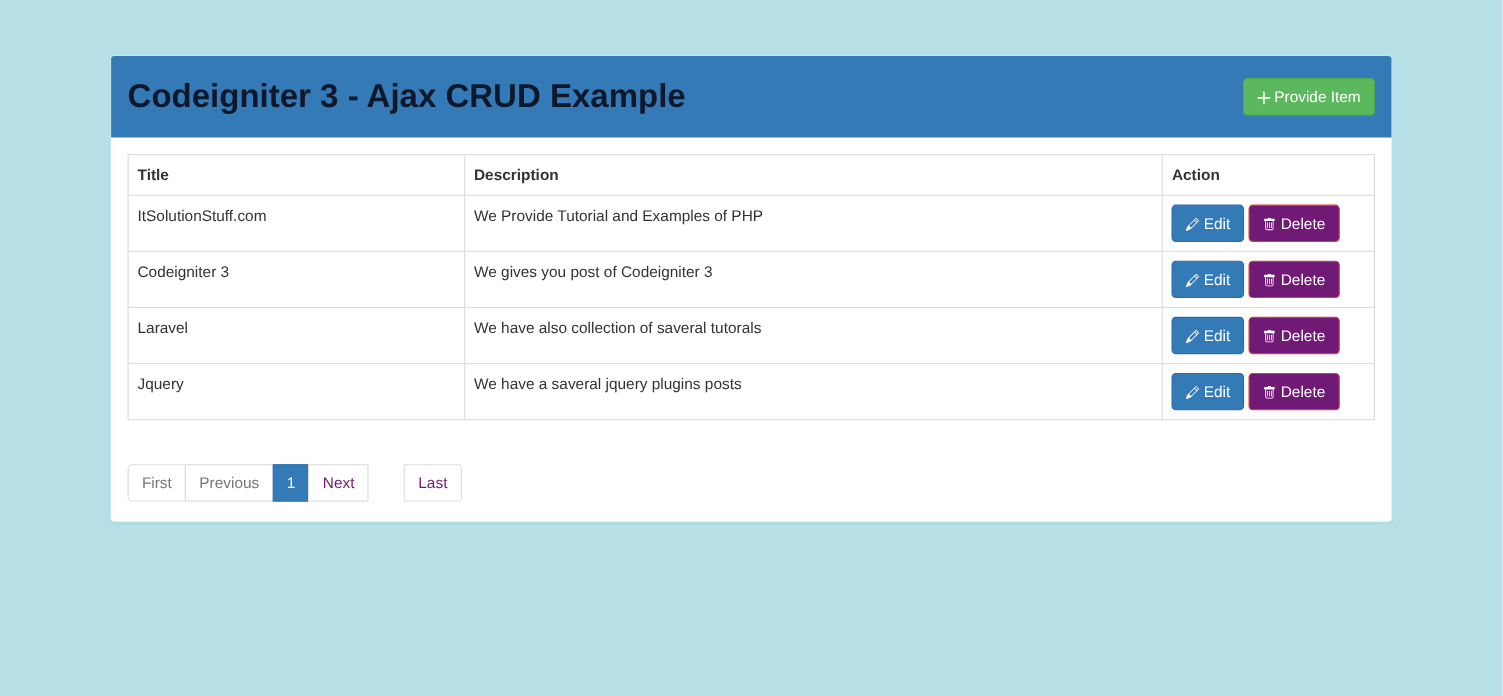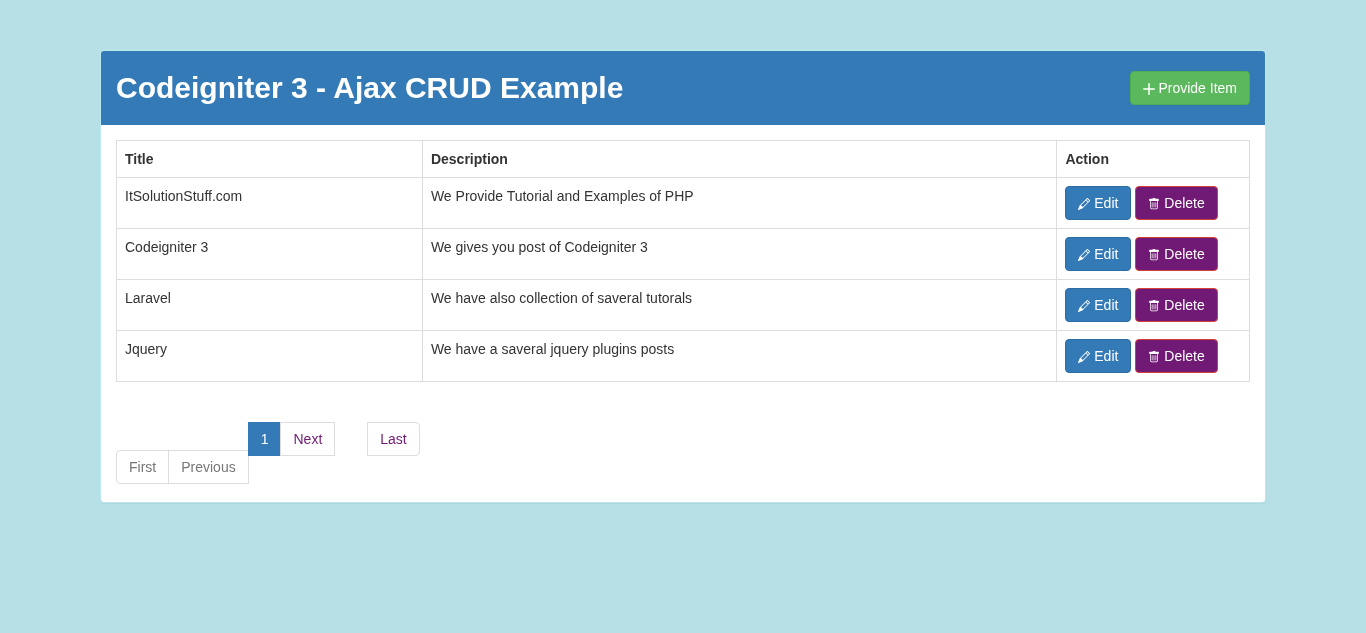--- a/index.html
+++ b/index.html
@@ -27,21 +27,21 @@
   display: flex;
   justify-content: space-between;
   align-items: center;
   background-image: linear-gradient(to bottom, #3c8dbc 0%, #2e6da4 100%);
   background: #337ab7;
 }
 .panel-heading h2 {
   font-size: 30px;
   font-weight: 500;
   margin: 10px 0;
-  color: #ffffff;
+  color: #0f172a;
   font-weight: bold;
 }
 .panel-body {
   padding: 15px;
 }
 .btn {
   display: inline-block;
   padding: 6px 12px;
   font-size: 14px;
   font-weight: 400;
@@ -124,21 +124,20 @@
 .pagination li.active span {
   color: #fff;
   background-color: #337ab7;
   border-color: #337ab7;
 }
 .pagination li.disabled span {
   color: #777;
   background-color: #fff;
   border-color: #ddd;
   cursor: not-allowed;
-  margin-top: 28px;
 }
 .icon {
   display: inline-block;
   vertical-align: middle;
 }
 .icon svg { display: block; }
 </style>
 </head>
 <body>
 

